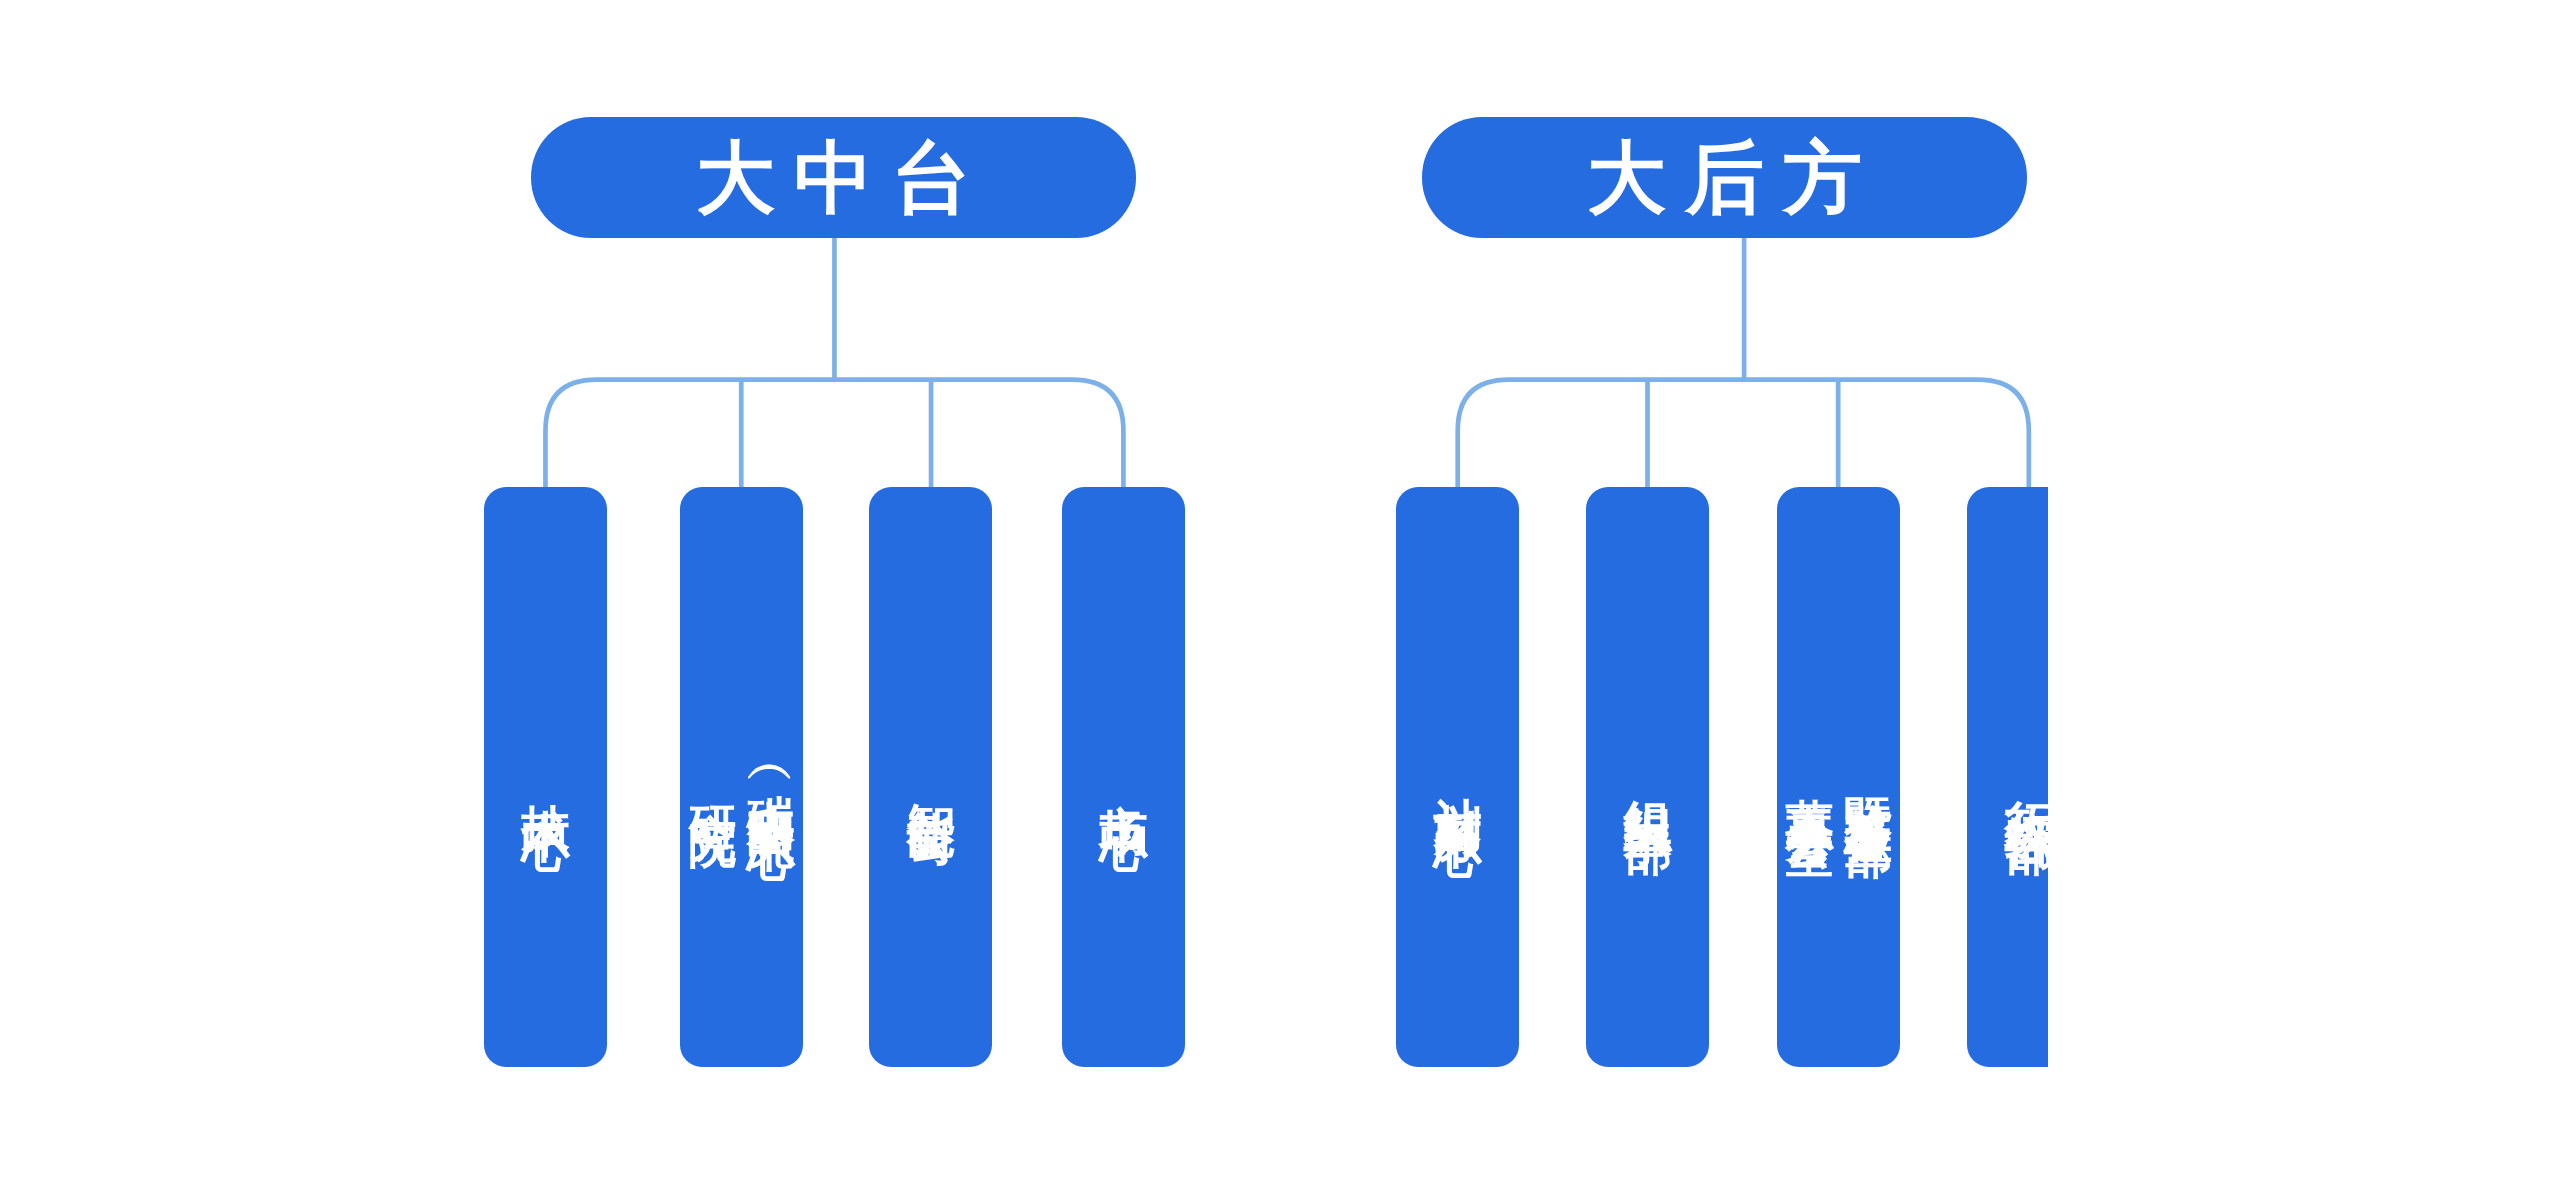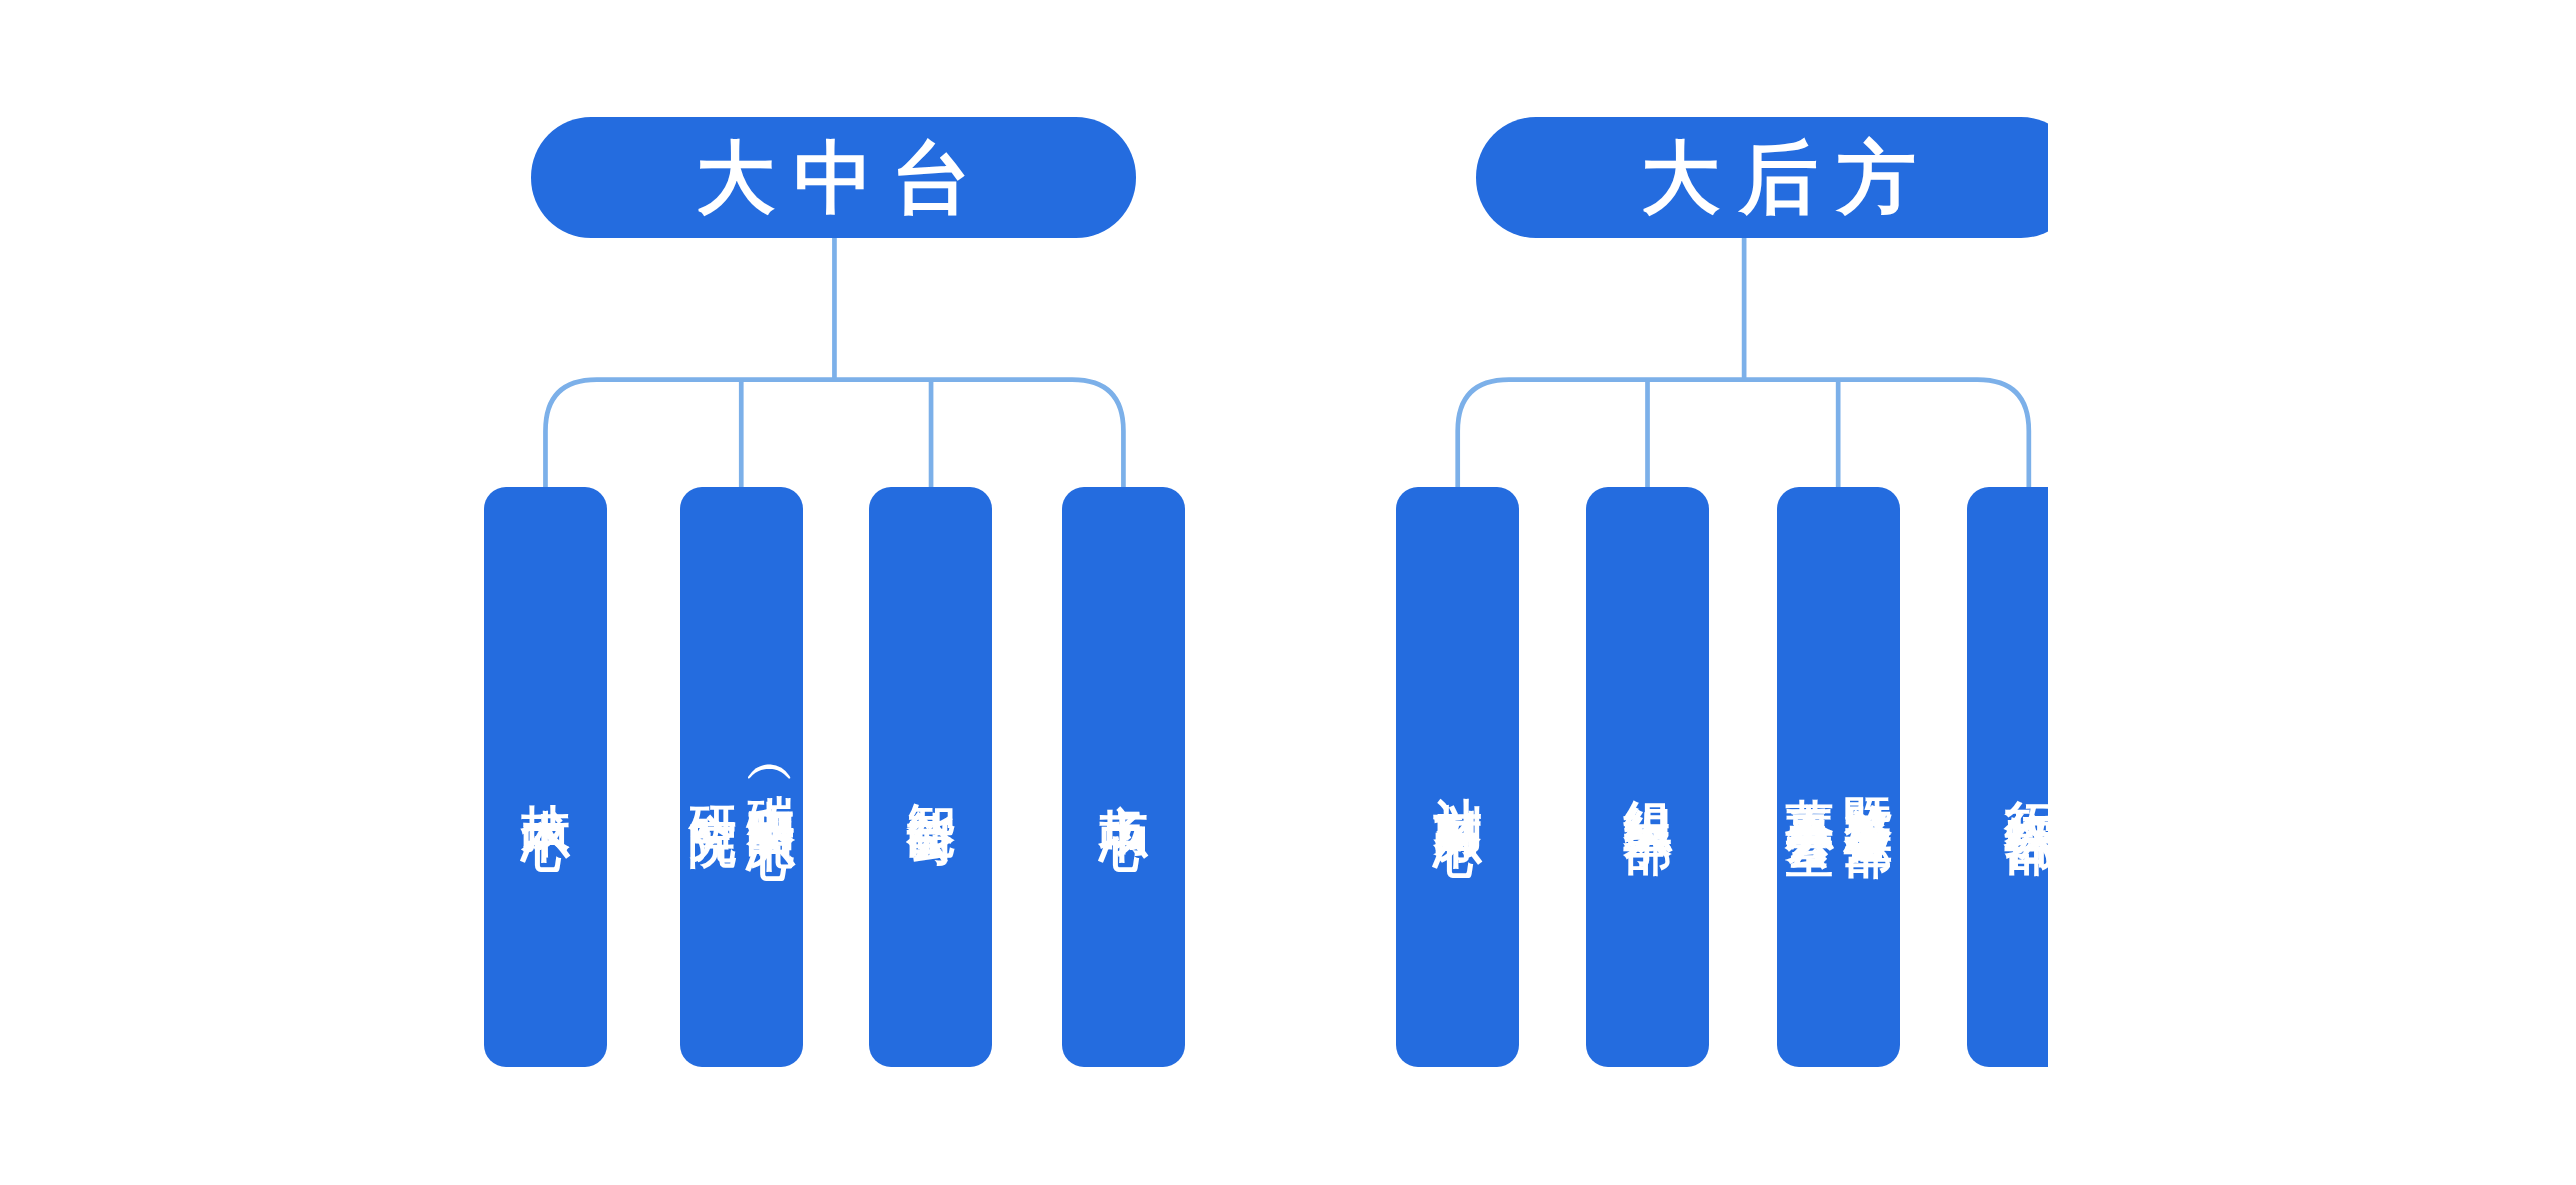--- a/index.html
+++ b/index.html
@@ -36,21 +36,21 @@
     top: 117px;
     width: 605px;
     height: 121px;
     background: #246cdf;
     border-radius: 60px;
     display: flex;
     align-items: center;
     justify-content: center;
   }
   .pill-1 { left: 531px; }
-  .pill-2 { left: 1476px; }
+  .pill-2 { left: 1422px; }
   .pill-label {
     color: #ffffff;
     font-size: 79px;
     font-weight: bold;
     letter-spacing: 19px;
     margin-right: -19px;
     white-space: nowrap;
     line-height: 1;
   }
 

